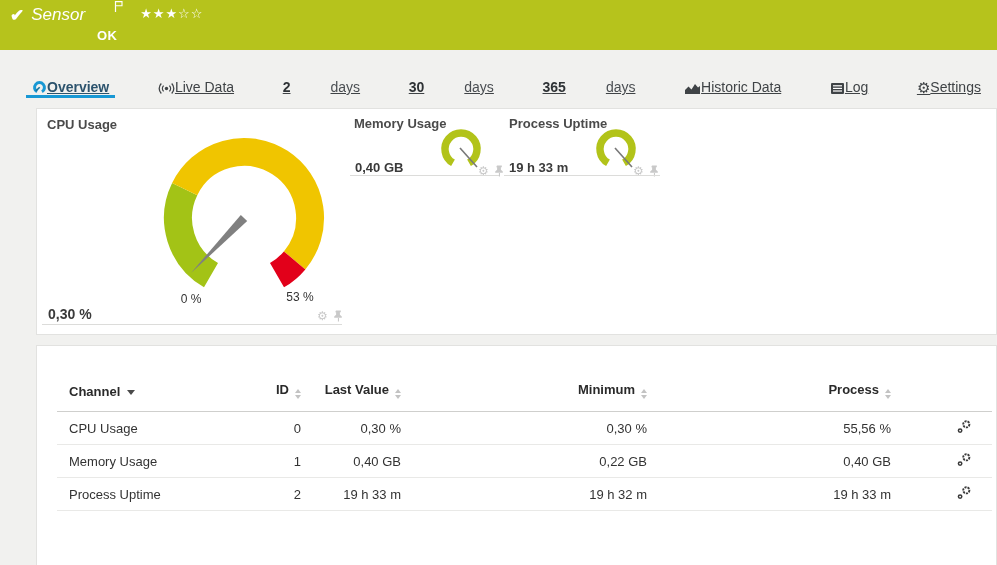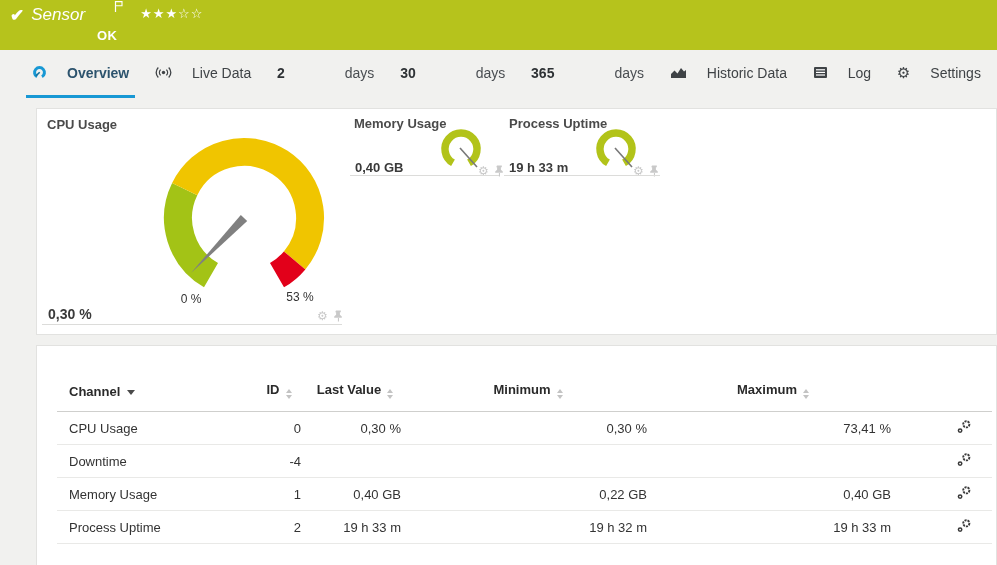--- a/index.html
+++ b/index.html
@@ -17,22 +17,22 @@
   .check { font-size:17px; font-weight:bold; margin-right:7px; position:relative; top:1px; }
   .sensor-type { font-style:italic; font-size:17px; margin-right:24px; }
   .sensor-name { font-size:19px; font-weight:bold; }
   .flag { margin-left:4px; position:relative; top:-7px; }
   .stars { margin-left:16px; font-size:13px; letter-spacing:1px; position:relative; top:-2px; }
   .status-ok { position:absolute; left:51px; top:28px; color:#fff; font-size:13px; font-weight:bold; letter-spacing:.5px;margin-left:46px; }
 
   
   .tabbar { position:absolute; left:0; top:50px; width:997px; height:48px;
             display:flex; justify-content:space-between; padding:0 10px 0 26px; }
-  .tab { display:flex; align-items:center; gap:20px; padding:0 6px; font-size:14px; color:#3f4346;
-         border-bottom:3px solid transparent; cursor:pointer; white-space:nowrap; }
+  .tab { display:flex; align-items:flex-end; gap:0; padding:0 6px; font-size:14px; color:#3f4346;
+         border-bottom:3px solid transparent; cursor:pointer; white-space:nowrap;text-decoration:underline; }
   .tab.active { color:#2c536d; font-weight:bold; border-bottom-color:#1898d4; }
   .tab b { color:#2e3235; }
   .tab .days { color:#4a4e52; font-weight:normal;margin-left:40px; }
   .tab svg { flex:none; }
   .gear-glyph { font-size:15px; color:#3f4346; line-height:1; }
 
   
   .panel { position:absolute; left:36px; right:0; background:#fff; border:1px solid #e2e2e0; }
   .panel-gauges { top:108px; height:227px; }
   .panel-table  { top:345px; height:240px; }
@@ -41,21 +41,21 @@
   .cell-value { position:absolute; font-size:13px; font-weight:bold; color:#3a3a3a; }
   .cpu-value  { font-size:14px; }
   .scale-label { position:absolute; width:44px; text-align:center; font-size:12px; color:#333; }
   .sep { position:absolute; border-top:1px solid #dcdcda; height:0; }
   .cell-icons { position:absolute; display:flex; align-items:center; gap:5px; }
   .mini-gear { font-size:12px; color:#c9c9c9; line-height:1; cursor:pointer; }
 
   
   .tablewrap { margin:36px 12px 0 20px; }
   table { width:100%; border-collapse:collapse; table-layout:fixed; }
-  th { font-size:13px; font-weight:bold; color:#2a2a2a; text-align:center; padding:0 8px 11px 0; border-bottom:1px solid #cfcfcd; cursor:pointer; }
+  th { font-size:13px; font-weight:bold; color:#2a2a2a; text-align:right; padding:0 8px 11px 0; border-bottom:1px solid #cfcfcd; cursor:pointer; }
   th.col-channel { text-align:left; padding-left:12px; }
   td { font-size:13px; color:#333; height:33px; text-align:right; padding-right:8px; border-bottom:1px solid #e9e9e7; }
   td.col-channel { text-align:left; padding-left:12px; }
   td.col-actions, th.col-actions { padding-right:20px; }
   .caret-down { display:inline-block; width:0; height:0; border-left:4px solid transparent; border-right:4px solid transparent; border-top:5px solid #4a4a4a; margin-left:7px; position:relative; top:-1px; }
   .sort { display:inline-flex; flex-direction:column; gap:2px; margin-left:6px; position:relative; top:-1px; }
   .sort i { width:0; height:0; border-left:3.5px solid transparent; border-right:3.5px solid transparent; }
   .sort .up { border-bottom:4px solid #c3c3c3; }
   .sort .dn { border-top:4px solid #c3c3c3; }
   .wrench { cursor:pointer; }
@@ -200,45 +200,34 @@
                 <i class="dn"></i>
               </span></th>
           <th><span>Last Value</span><span class="sort">
                 <i class="up"></i>
                 <i class="dn"></i>
               </span></th>
           <th><span>Minimum</span><span class="sort">
                 <i class="up"></i>
                 <i class="dn"></i>
               </span></th>
-          <th><span>Maximum</span><span class="sort">
+          <th><span>Process</span><span class="sort">
                 <i class="up"></i>
                 <i class="dn"></i>
               </span></th>
           <th class="col-actions"></th>
         </tr>
       </thead>
       <tbody>
         <tr>
           <td class="col-channel">CPU Usage</td>
           <td>0</td>
           <td>0,30 %</td>
           <td>0,30 %</td>
-          <td>73,41 %</td>
-          <td class="col-actions"><svg class="wrench" width="15" height="15" viewBox="0 0 15 15">
-                <circle cx="9.3" cy="5.3" r="3.1" fill="none" stroke="#3a3a3a" stroke-width="1.9" stroke-dasharray="2.1 1"></circle>
-                <circle cx="3.1" cy="11.6" r="1.7" fill="none" stroke="#3a3a3a" stroke-width="1.5"></circle>
-              </svg></td>
-        </tr>
-        <tr>
-          <td class="col-channel">Downtime</td>
-          <td>-4</td>
-          <td></td>
-          <td></td>
-          <td></td>
+          <td>55,56 %</td>
           <td class="col-actions"><svg class="wrench" width="15" height="15" viewBox="0 0 15 15">
                 <circle cx="9.3" cy="5.3" r="3.1" fill="none" stroke="#3a3a3a" stroke-width="1.9" stroke-dasharray="2.1 1"></circle>
                 <circle cx="3.1" cy="11.6" r="1.7" fill="none" stroke="#3a3a3a" stroke-width="1.5"></circle>
               </svg></td>
         </tr>
         <tr>
           <td class="col-channel">Memory Usage</td>
           <td>1</td>
           <td>0,40 GB</td>
           <td>0,22 GB</td>

